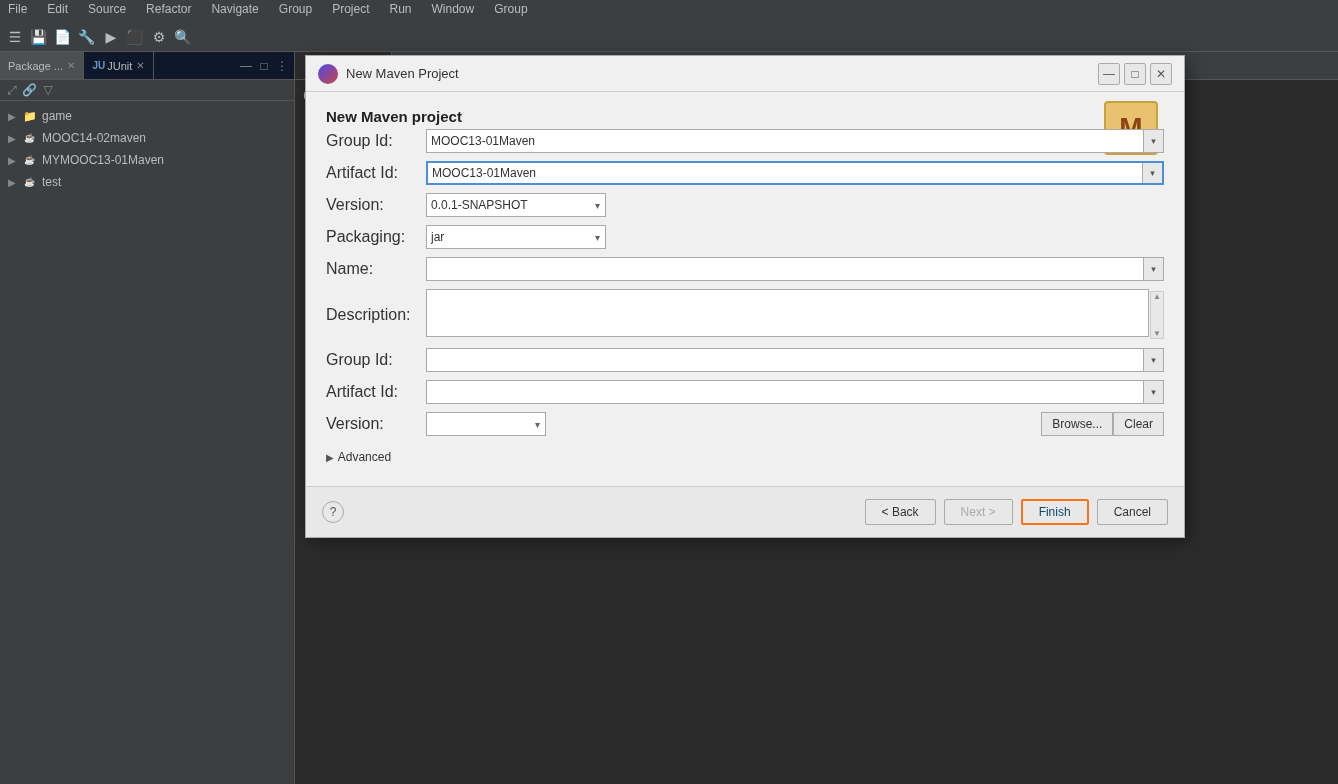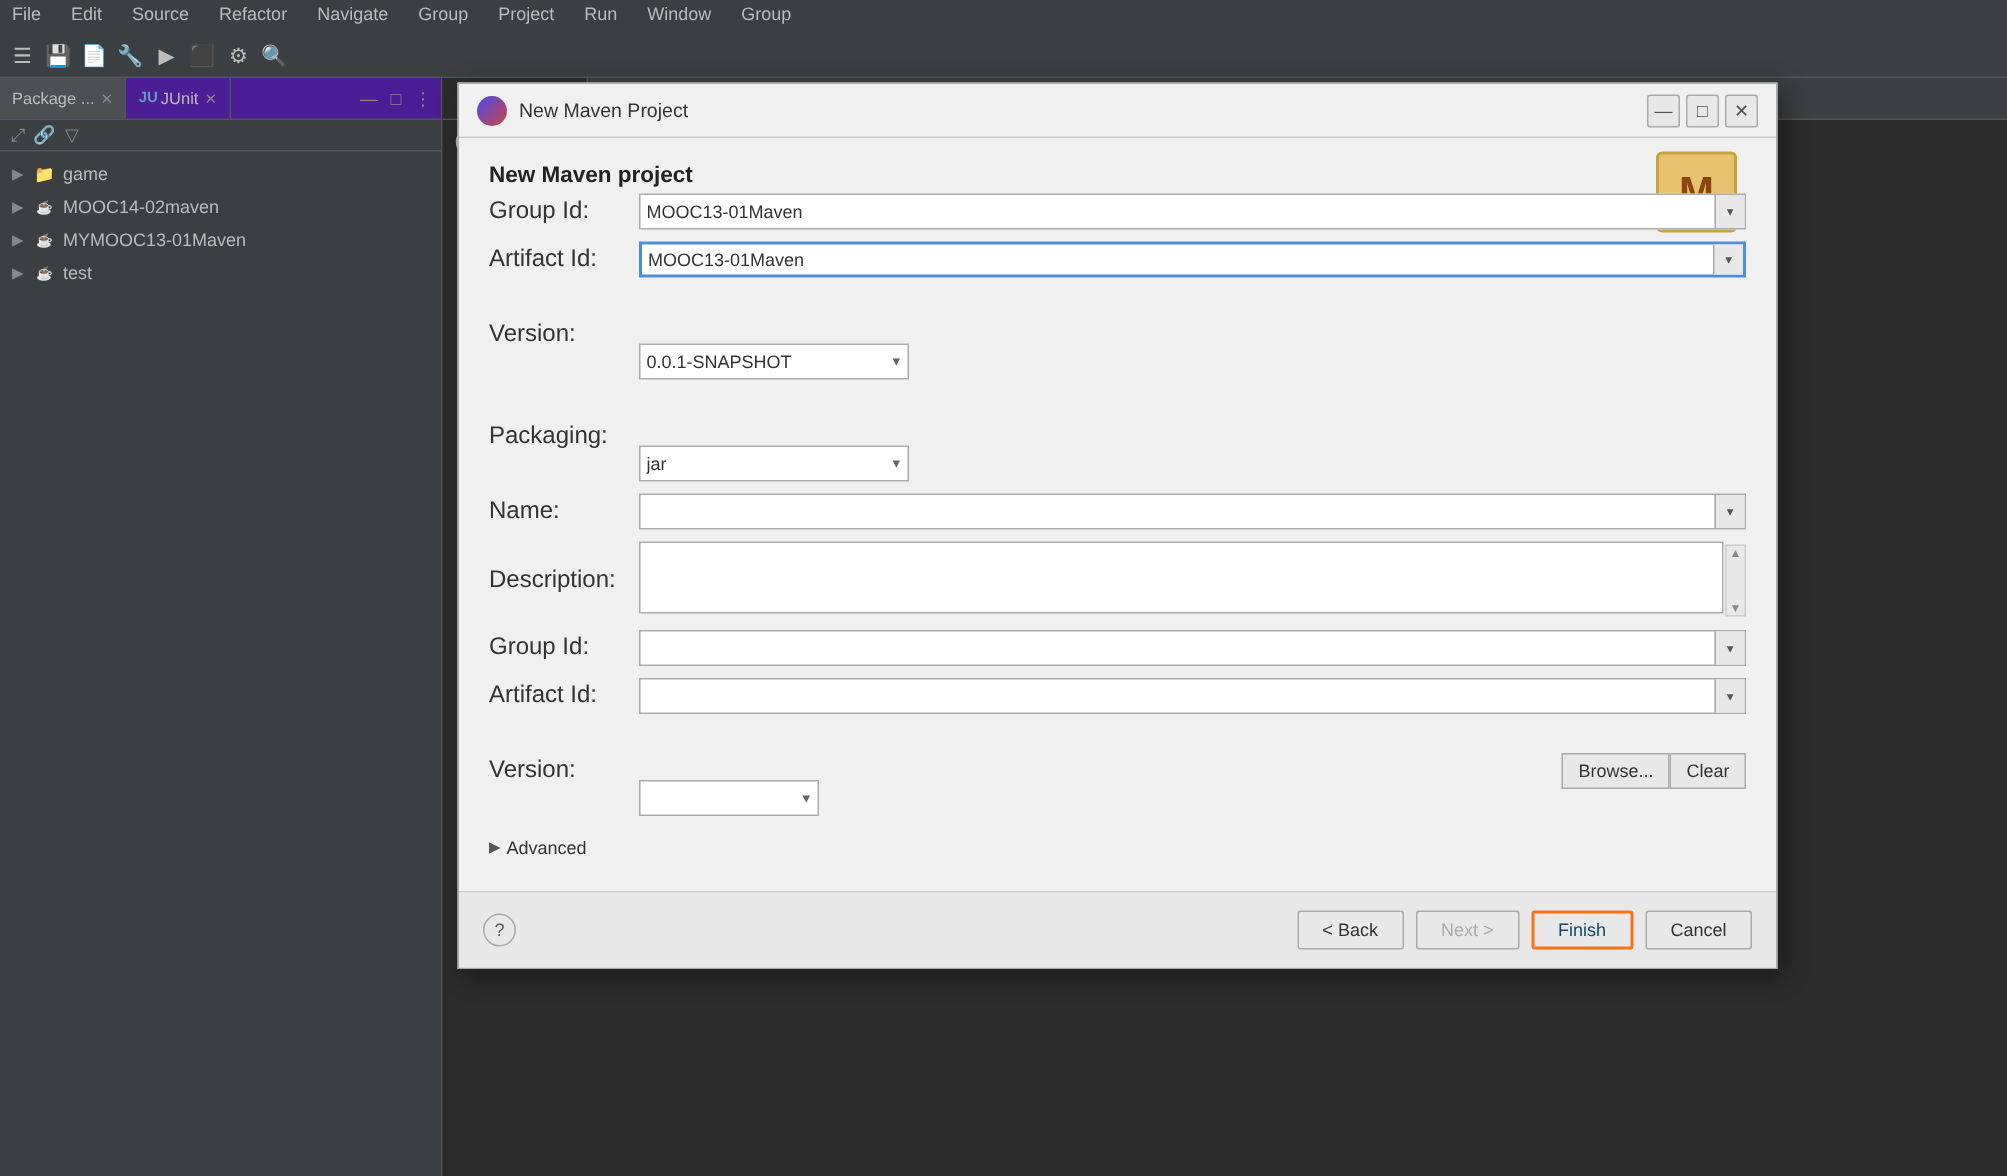--- a/index.html
+++ b/index.html
@@ -64,21 +64,21 @@
     .left-panel {
       position: absolute;
       top: 52px; left: 0;
       width: 295px;
       bottom: 0;
       background: #3c3f41;
       border-right: 1px solid #555;
     }
     .panel-tabs {
       display: flex;
-      background: #4c1d95;
+      background: #0f172a;
       border-bottom: 1px solid #555;
       height: 28px;
       align-items: center;
     }
     .panel-tab {
       color: #bbbbbb;
       font-size: 11px;
       padding: 4px 8px;
       cursor: pointer;
       border-right: 1px solid #555;
@@ -246,21 +246,20 @@
       color: #333;
       appearance: none;
       -webkit-appearance: none;
       cursor: pointer;
       outline: none;
       width: 180px;
     }
     .select-wrapper {
       position: relative;
       display: inline-block;
-      margin-top: 36px;
     }
     .select-wrapper .dropdown-arrow {
       right: 6px;
       top: 50%;
       transform: translateY(-50%);
       pointer-events: none;
     }
     .textarea-input {
       flex: 1;
       height: 48px;

